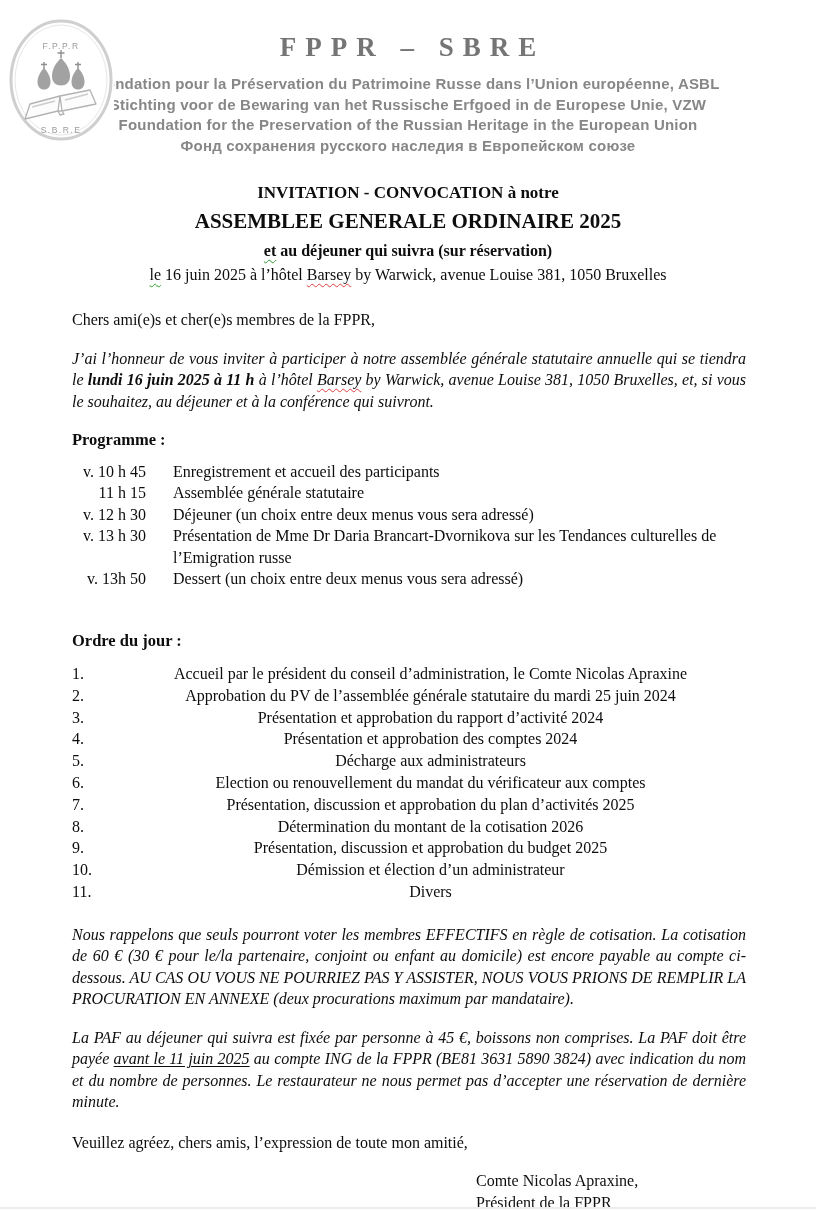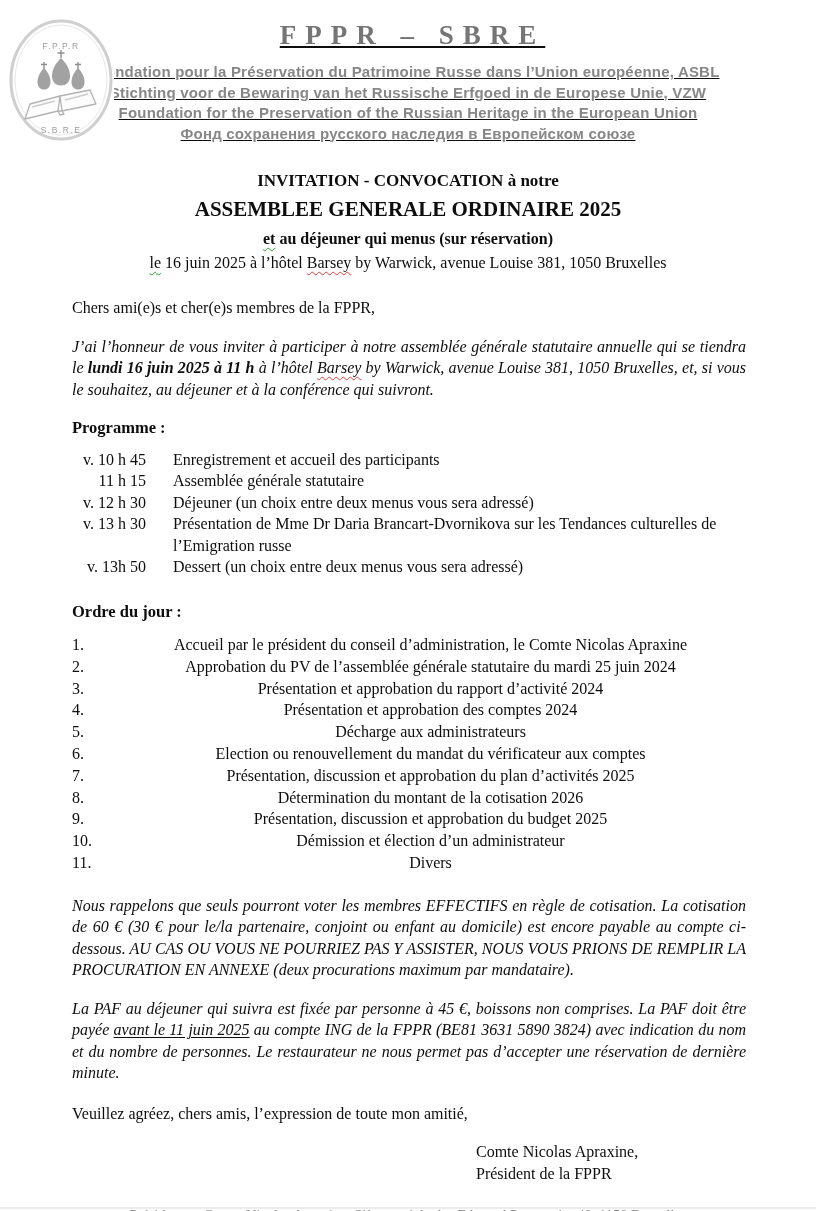--- a/index.html
+++ b/index.html
@@ -6,21 +6,21 @@
   .page{
     position:relative;
     width:816px;height:1211px;
     margin:0 auto;
     background:#ffffff;
     overflow:hidden;
     font-family:"Liberation Serif", serif;
     color:#0d0d0d;
   }
   
-  .letterhead{position:relative;padding-top:20px;text-decoration:underline;}
+  .letterhead{position:relative;padding-top:32px;}
   .org-title{
     margin:0;text-align:center;
     font-family:"Liberation Serif", serif;
     font-weight:bold;font-size:27px;line-height:30px;
     letter-spacing:9px;padding-left:9px;
     color:#757575;
   }
   .subtitle{
     margin-top:12px;text-align:center;
     font-family:"Liberation Sans", sans-serif;
@@ -116,21 +116,21 @@
       <div>Fondation pour la Préservation du Patrimoine Russe dans l’Union européenne, ASBL</div>
       <div>Stichting voor de Bewaring van het Russische Erfgoed in de Europese Unie, VZW</div>
       <div>Foundation for the Preservation of the Russian Heritage in the European Union</div>
       <div>Фонд сохранения русского наследия в Европейском союзе</div>
     </div>
   </header>
 
   <section class="invitation">
     <div class="inv-line1">INVITATION - CONVOCATION à notre</div>
     <div class="inv-line2">ASSEMBLEE GENERALE ORDINAIRE 2025</div>
-    <div class="inv-line3"><span class="sq-green">et</span><span> au déjeuner qui menus (sur réservation)</span></div>
+    <div class="inv-line3"><span class="sq-green">et</span><span> au déjeuner qui suivra (sur réservation)</span></div>
     <div class="inv-line4"><span class="sq-green">le</span><span> 16 juin 2025 à l’hôtel </span><span class="sq-red">Barsey</span><span> by Warwick, avenue Louise 381, 1050 Bruxelles</span></div>
   </section>
 
   <section class="body-block">
 
     <div class="salutation">Chers ami(e)s et cher(e)s membres de la FPPR,</div>
 
     <p class="para"><span>J’ai l’honneur de vous inviter à participer à notre assemblée générale statutaire annuelle qui se tiendra le </span><span class="bold">lundi 16 juin 2025 à 11 h</span><span> à l’hôtel </span><span class="sq-red">Barsey</span><span> by Warwick, avenue Louise 381, 1050 Bruxelles, et, si vous le souhaitez, au déjeuner et à la conférence qui suivront.</span></p>
 
     <div class="section-heading">Programme :</div>
@@ -151,21 +151,21 @@
       <div class="prog-row">
         <span class="prog-time">v. 13 h 30</span>
         <span class="prog-activity">Présentation de Mme Dr Daria Brancart-Dvornikova sur les Tendances culturelles de l’Emigration russe</span>
       </div>
       <div class="prog-row">
         <span class="prog-time">v. 13h 50</span>
         <span class="prog-activity">Dessert (un choix entre deux menus vous sera adressé)</span>
       </div>
     </div>
 
-    <div class="section-heading" style="margin-top:23px;">Ordre du jour :</div>
+    <div class="section-heading" style="margin-top:40px;">Ordre du jour :</div>
 
     <div class="agenda">
       <div class="agenda-row">
           <span class="agenda-num">1.</span>
           <span class="agenda-text">Accueil par le président du conseil d’administration, le Comte Nicolas Apraxine</span>
         </div>
       <div class="agenda-row">
           <span class="agenda-num">2.</span>
           <span class="agenda-text">Approbation du PV de l’assemblée générale statutaire du mardi 25 juin 2024</span>
         </div>

